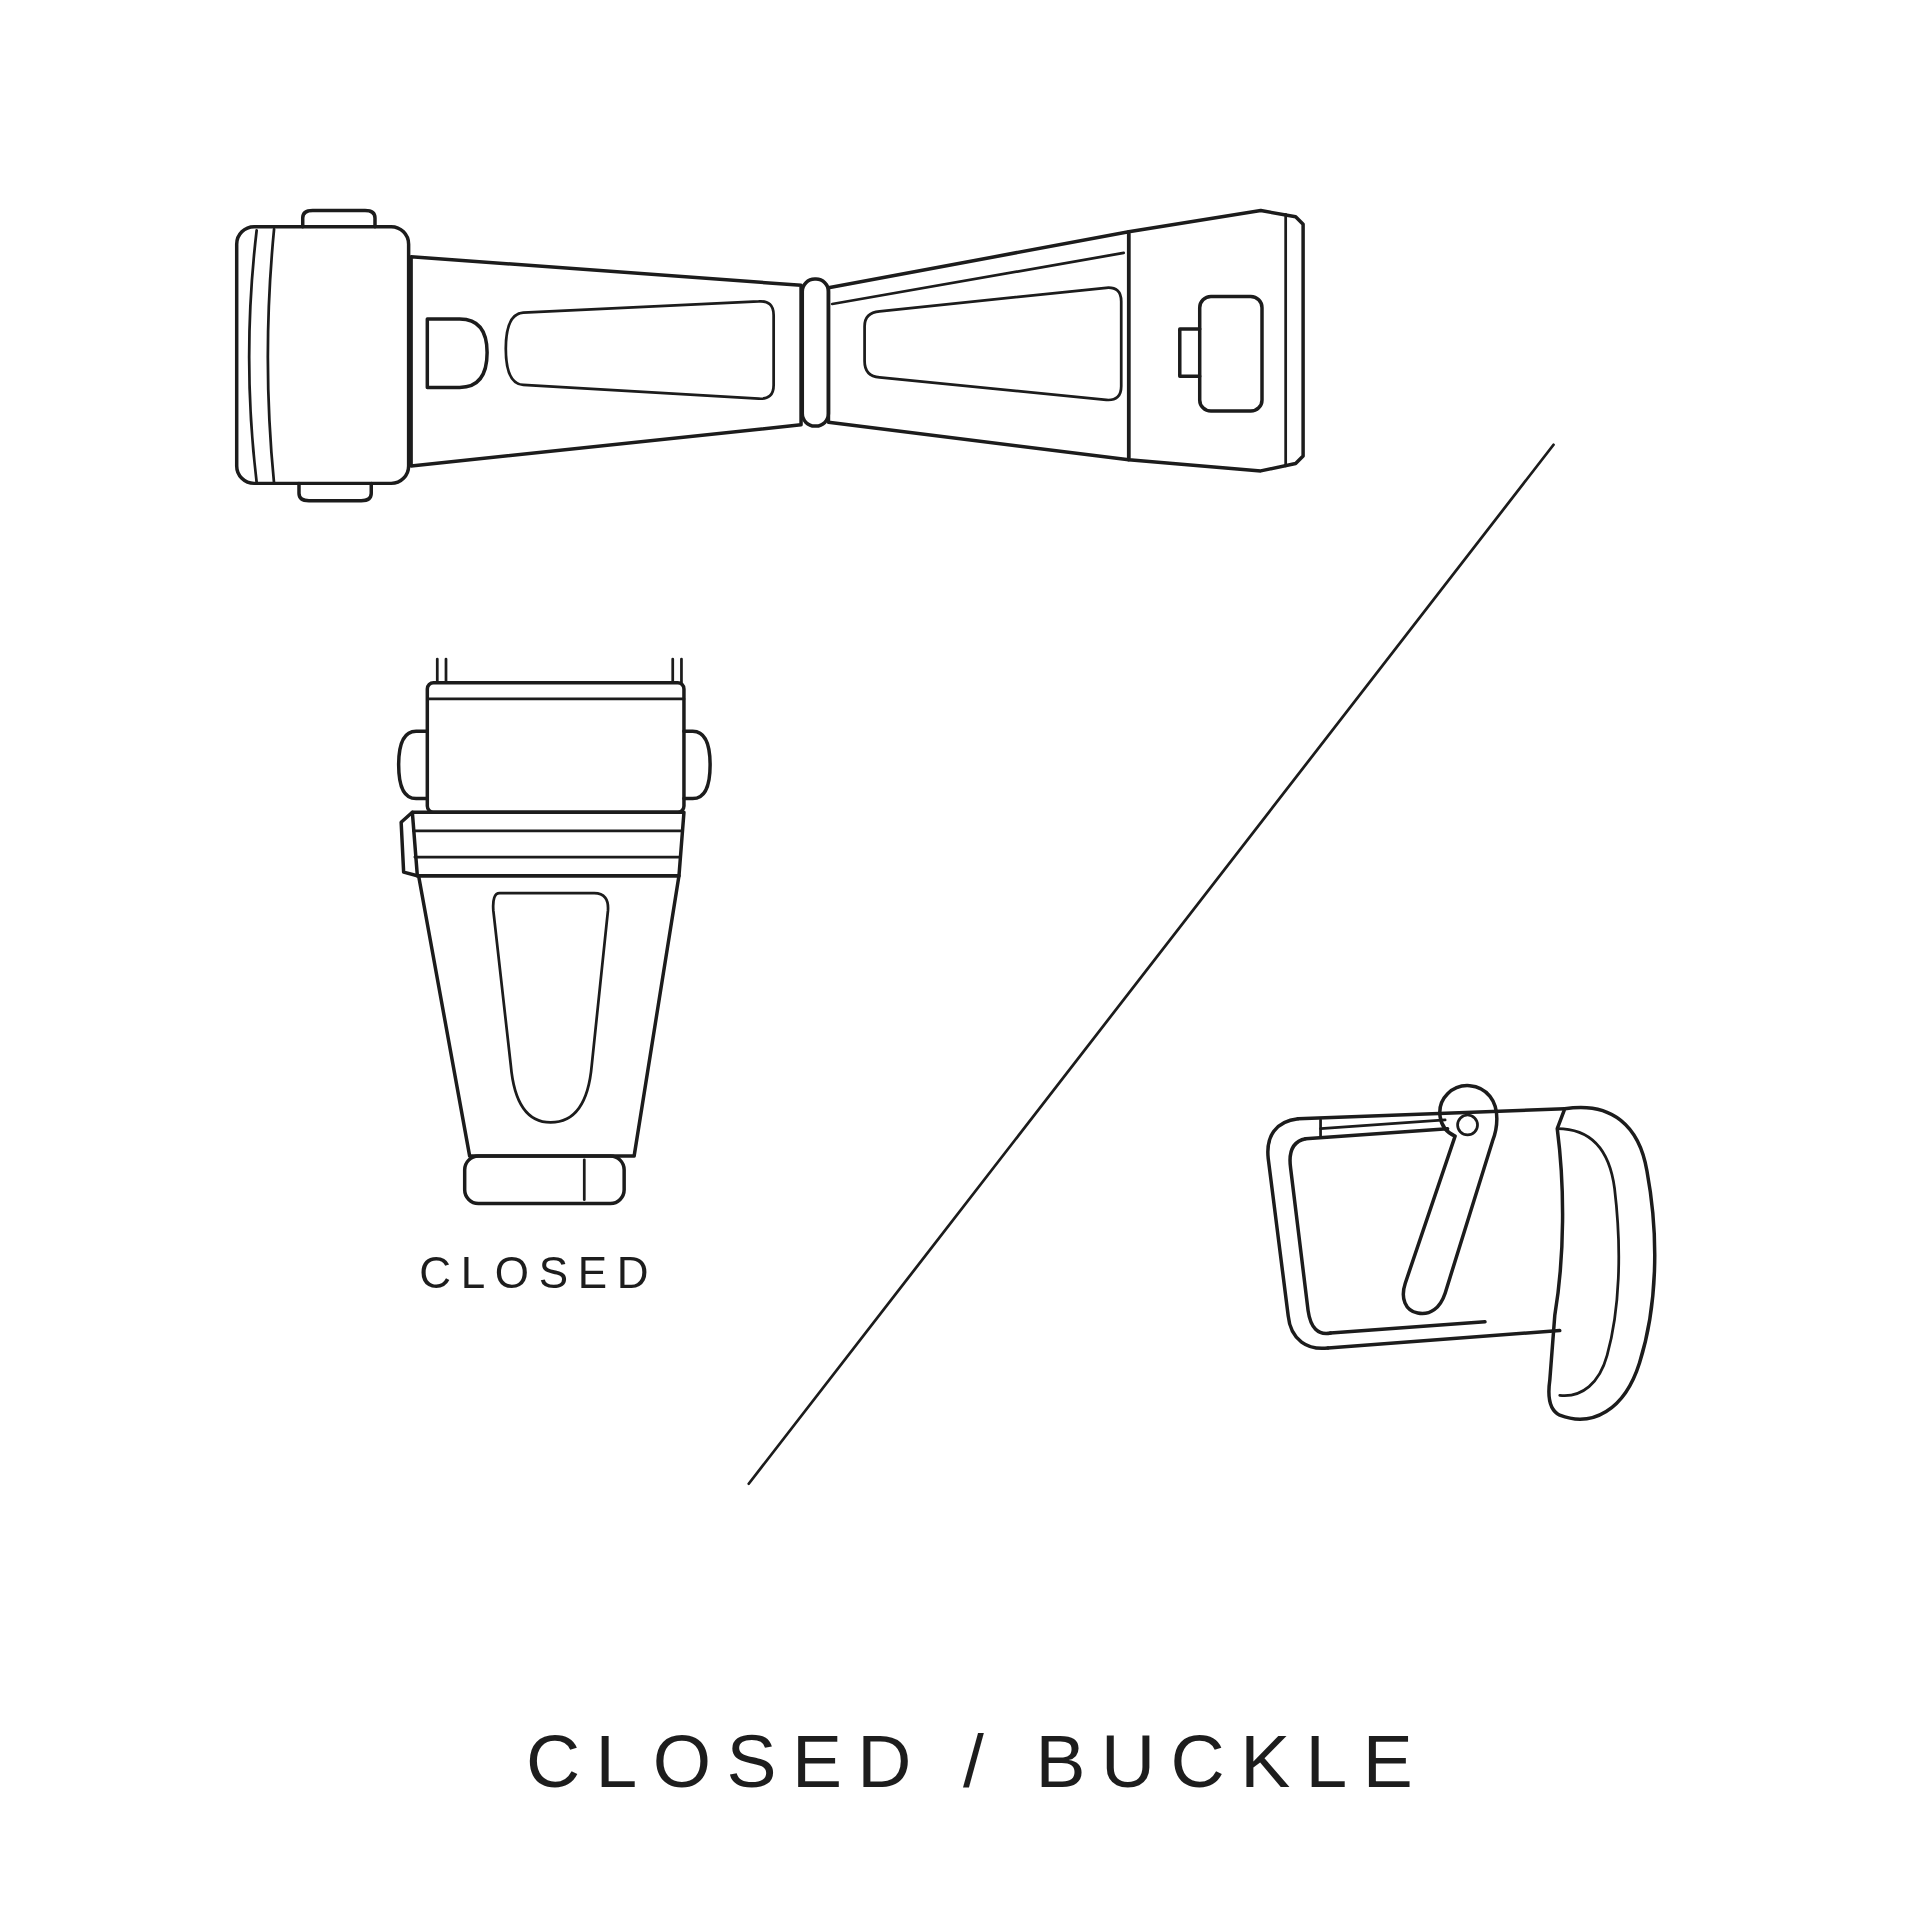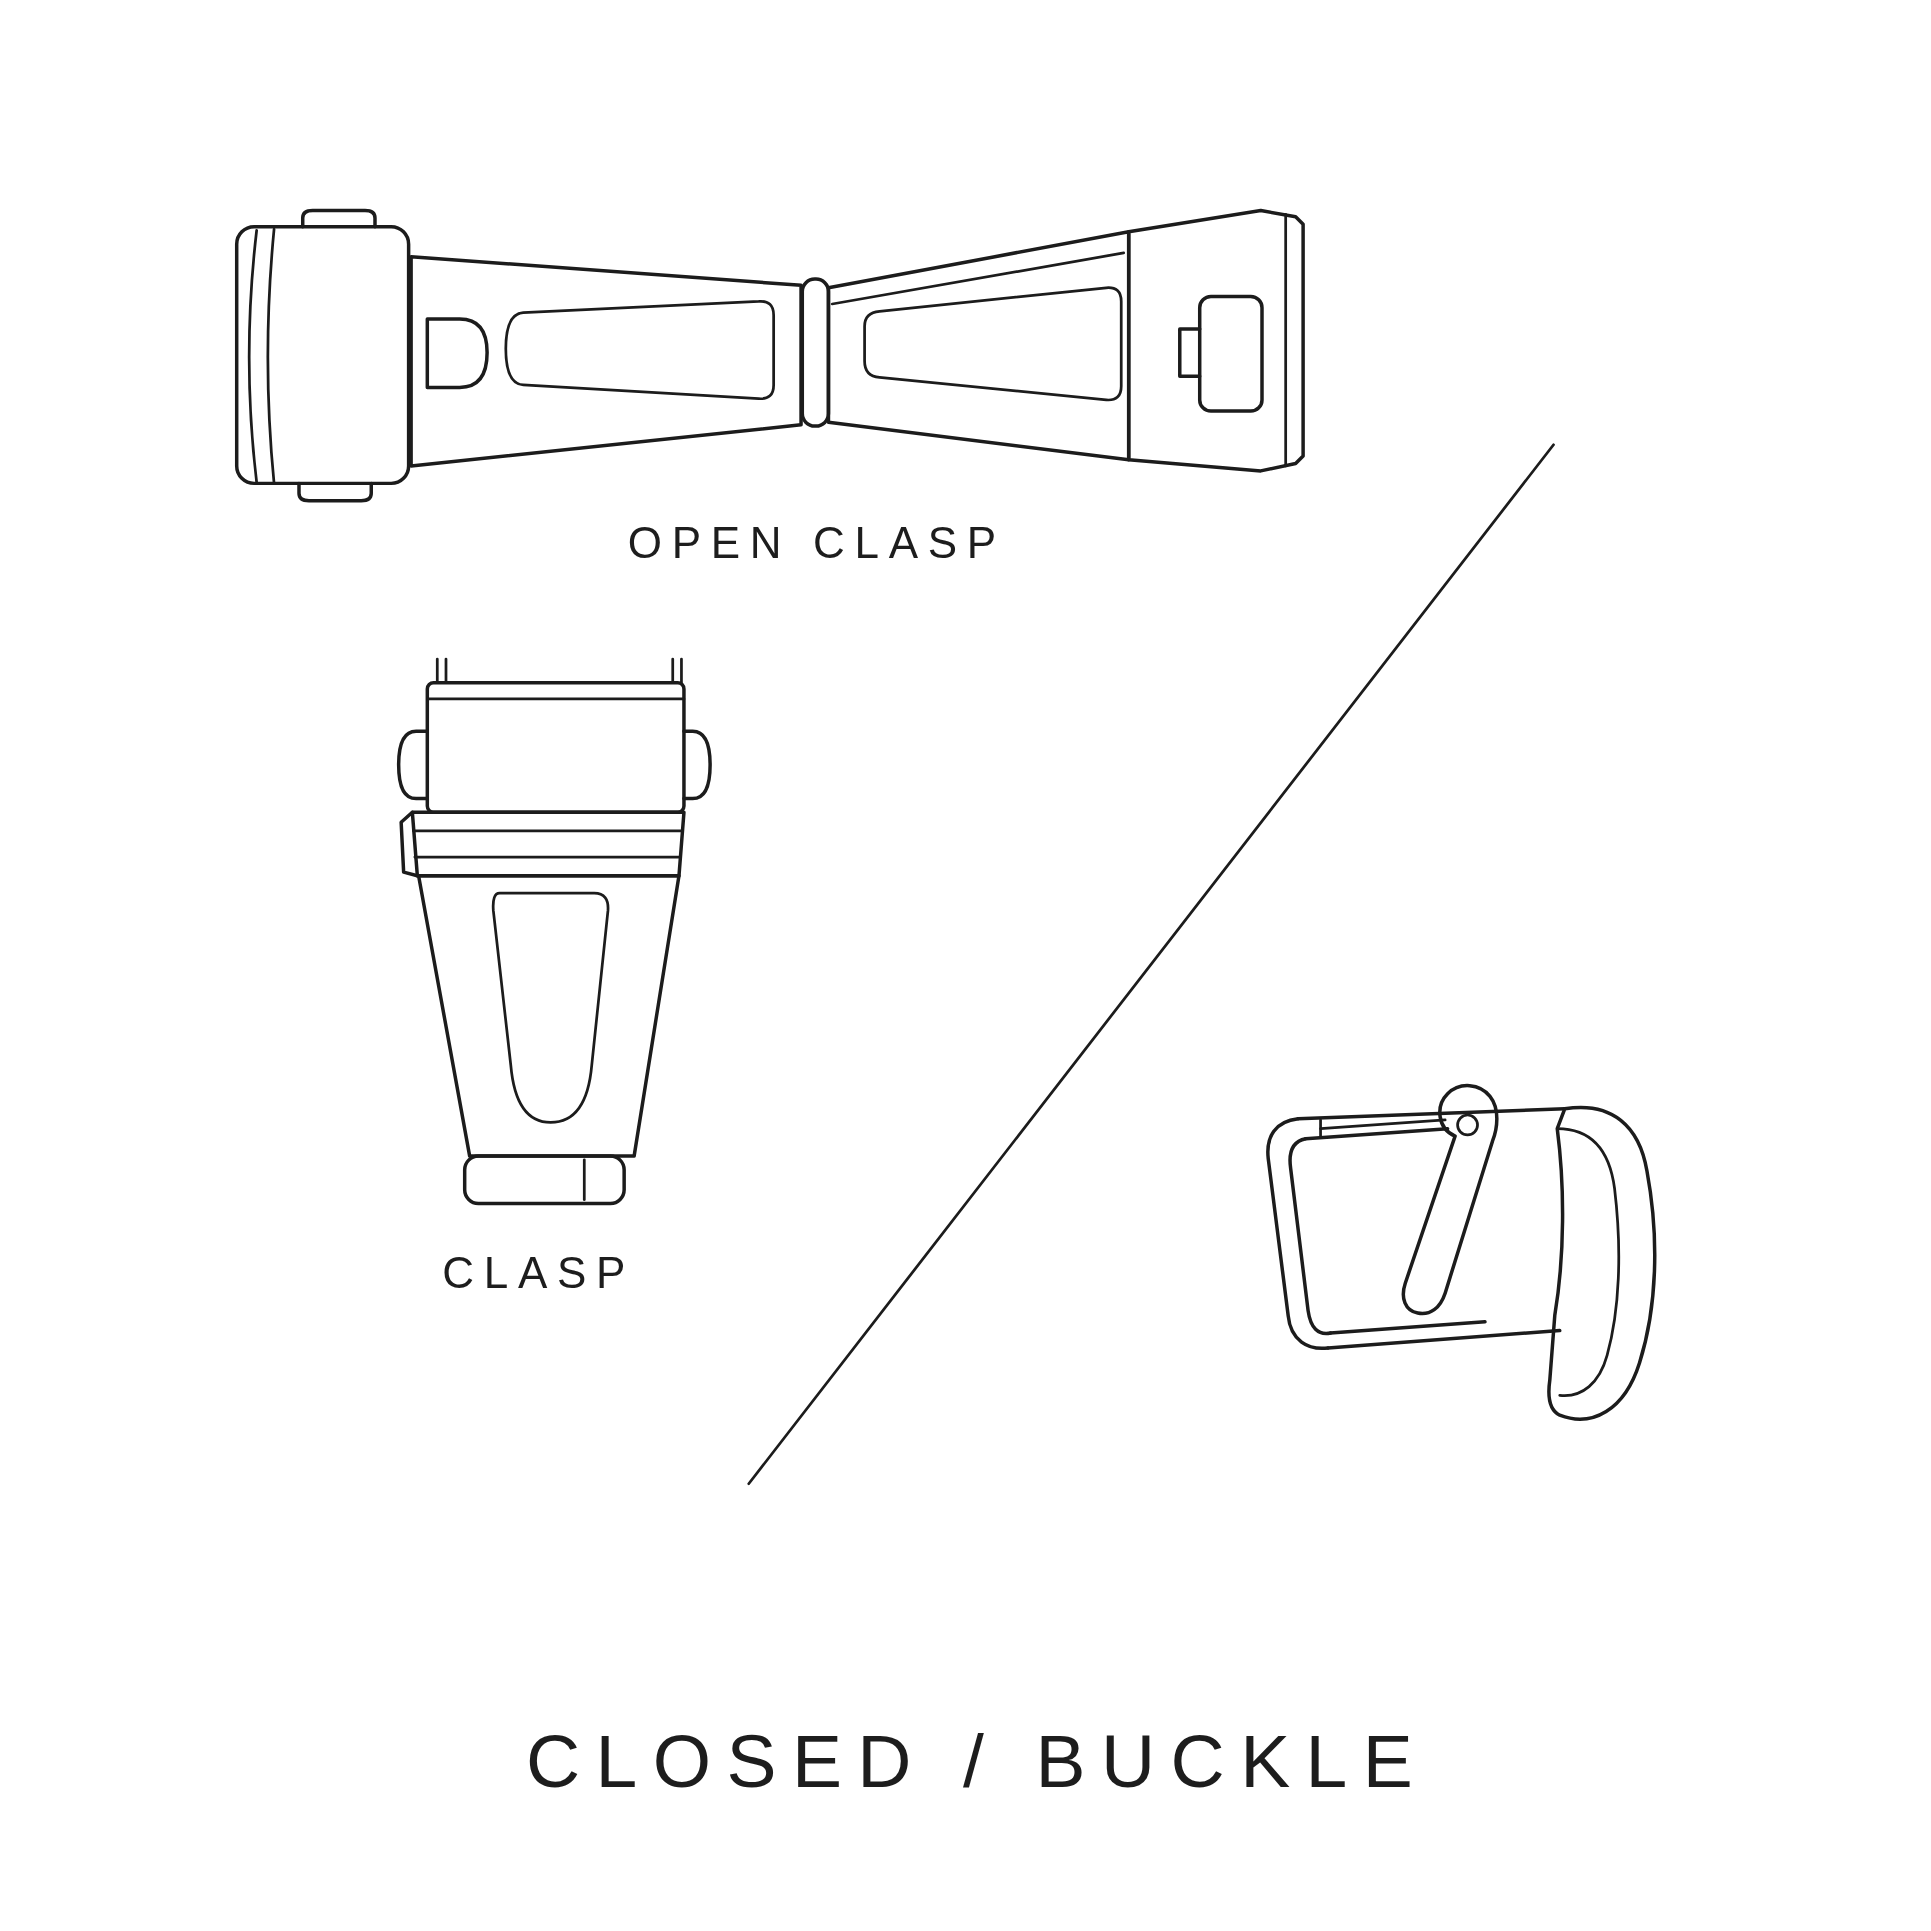--- a/index.html
+++ b/index.html
@@ -135,18 +135,17 @@
 
       <g>
         <path class="ln thin" d="M1060,906 L1160,899"></path>
         <path class="ln thin" d="M1060,899 L1060,913"></path>
         <circle class="ln thin" cx="1178" cy="903" r="8"></circle>
         <path class="ln" d="M1168,912 C1154,906 1152,888 1162,878 C1172,868 1188,870 1196,880 C1204,890 1202,906 1198,916 L1160,1038 C1156,1050 1148,1056 1138,1054 C1128,1052 1124,1042 1128,1030 Z"></path>
       </g>
     </g>
   </svg>
 
-  <div class="txt lbl lbl-open">OPEN CLASP</div>
-  <div class="txt lbl lbl-closed">CLASP</div>
+  <div class="txt lbl lbl-closed">CLOSED</div>
   <div class="txt title">CLOSED / BUCKLE</div>
 
 </div>
 
 
 </body></html>

